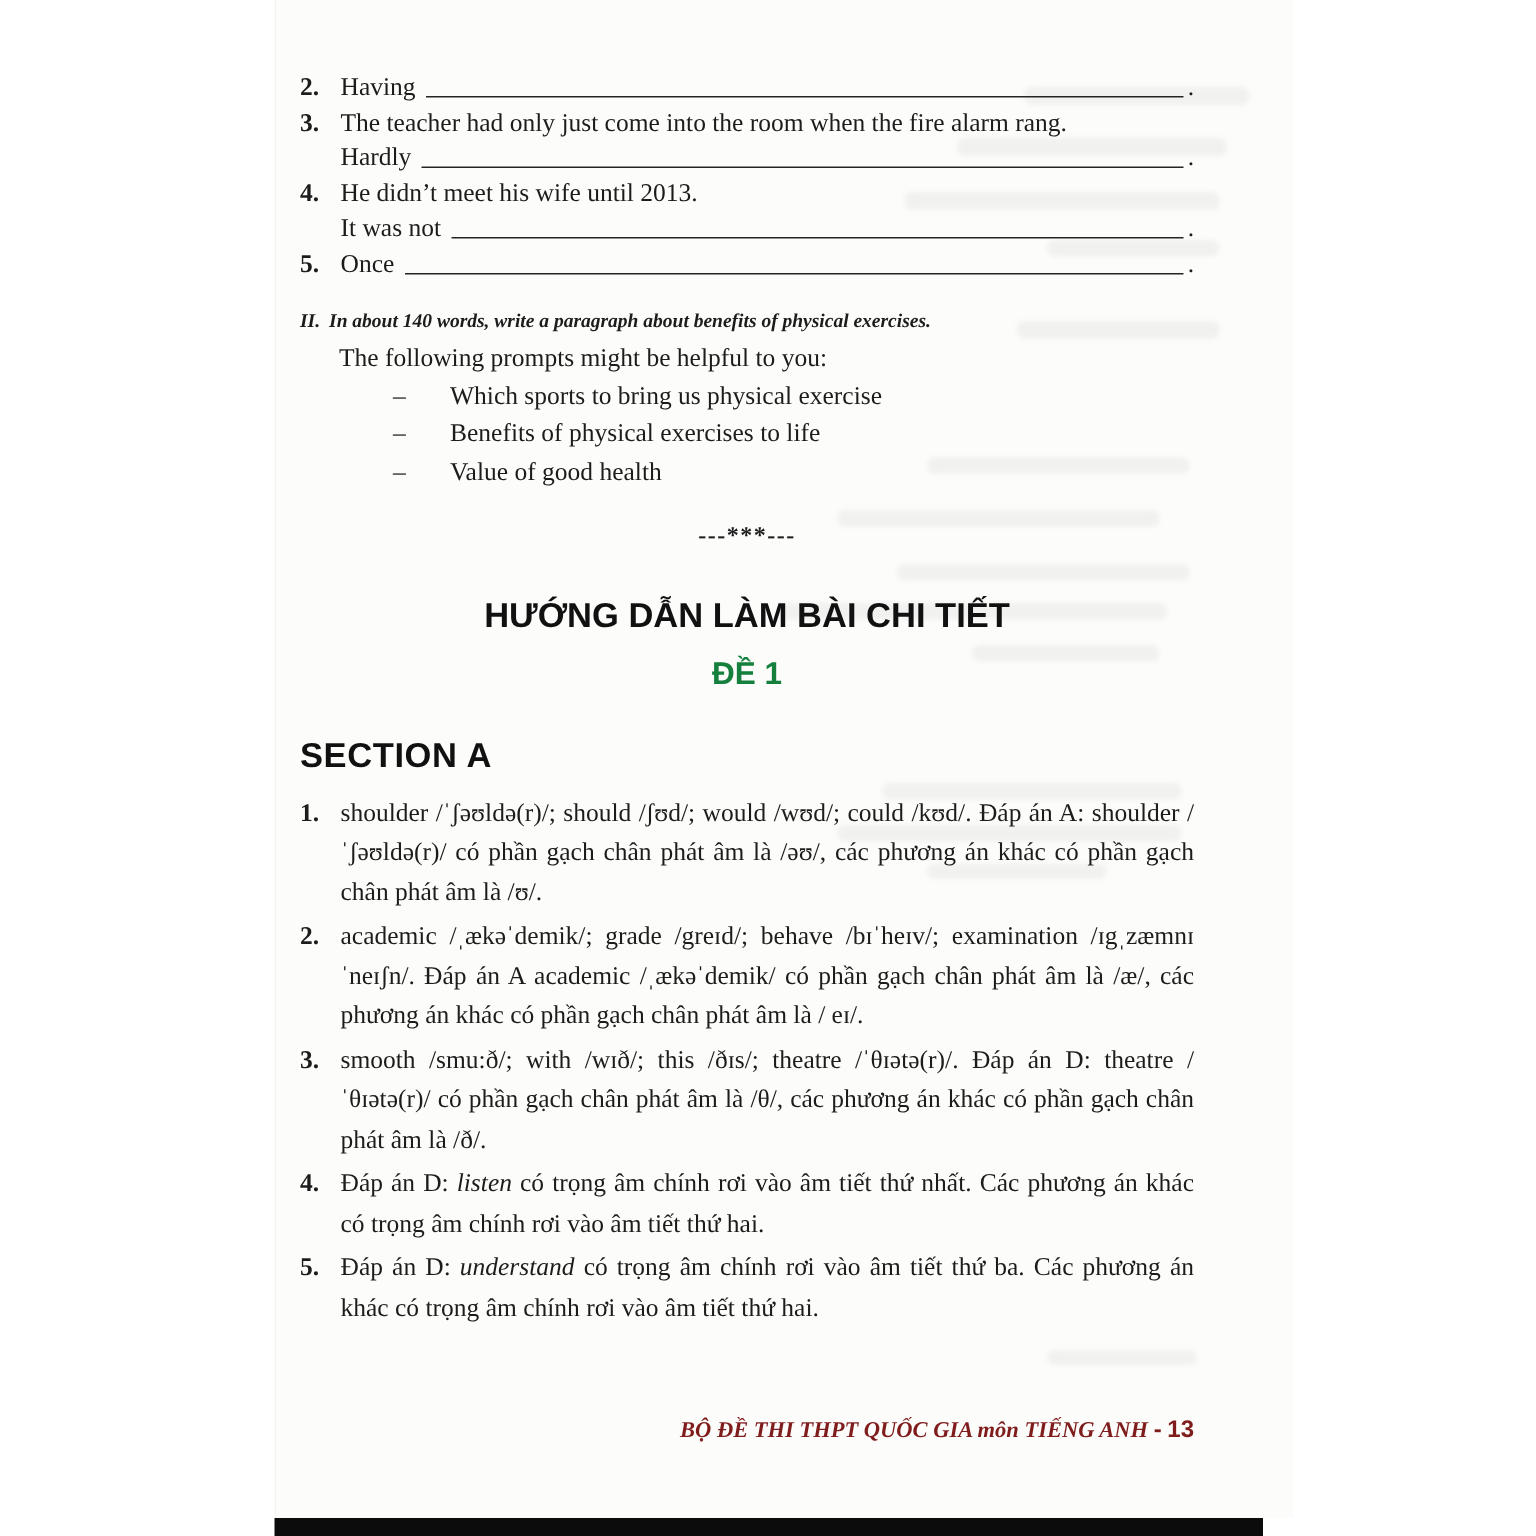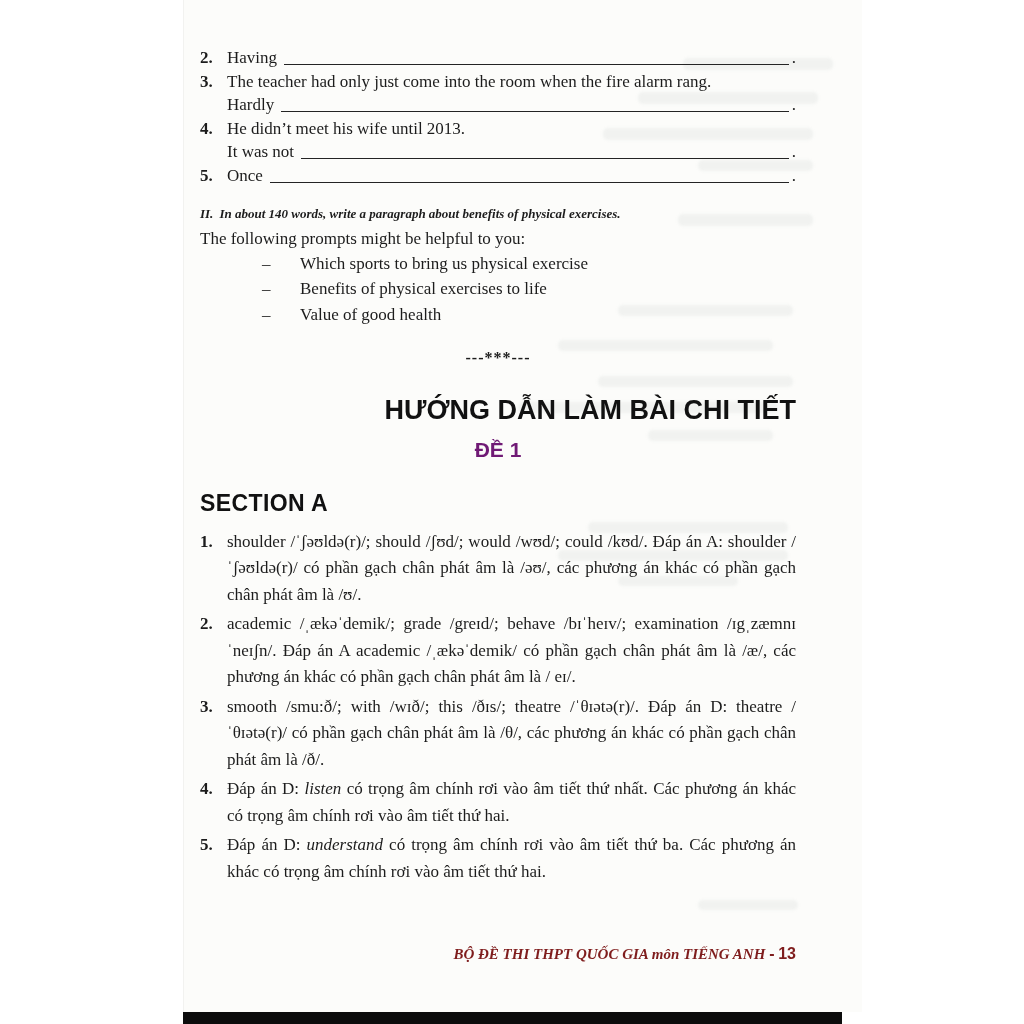--- a/index.html
+++ b/index.html
@@ -21,35 +21,35 @@
   
   .ex{display:flex;}
   .num{flex:none;width:27px;font-weight:bold;}
   .ex-body{flex:1;text-align:justify;}
   .blankrow{display:flex;align-items:center;}
   .stem{white-space:nowrap;}
   .fill{flex:1;border-bottom:1.6px solid #242424;height:14px;margin:0 3px 0 7px;}
   
   .task-head{margin-top:15px;font-weight:bold;font-style:italic;font-size:13px;}
   .task-head .num-inline{margin-right:6px;}
-  .task-intro{margin-top:1px;}
+  .task-intro{margin-top:1px;margin-left:26px;}
   .prompt{display:flex;margin-left:62px;margin-top:1.5px;line-height:24px;}
   .dash{flex:none;width:38px;}
   
   .separator{margin-top:19px;text-align:center;font-weight:bold;letter-spacing:1px;font-size:16px;}
   
   .guide-title{
-    margin-top:27px;text-align:right;
-    font-family:"Liberation Sans","DejaVu Sans",sans-serif;
-    font-weight:700;font-size:27px;line-height:28px;color:#111;
+    margin-top:27px;text-align:center;
+    font-family:"Liberation Sans","DejaVu Sans",sans-serif;
+    font-weight:700;font-size:23px;line-height:28px;color:#111;
   }
   .guide-subtitle{
     margin-top:13px;text-align:center;
     font-family:"Liberation Sans","DejaVu Sans",sans-serif;
-    font-weight:700;font-size:21px;line-height:26px;color:#701a75;
+    font-weight:700;font-size:21px;line-height:26px;color:#15803d;
   }
   .section-head{
     margin-top:29px;
     font-family:"Liberation Sans","DejaVu Sans",sans-serif;
     font-weight:700;font-size:23px;letter-spacing:0.4px;color:#111;
   }
   
   .answers{margin-top:13px;}
   .ans{display:flex;line-height:26.5px;margin-bottom:3px;}
   .ans-body{flex:1;text-align:justify;}

